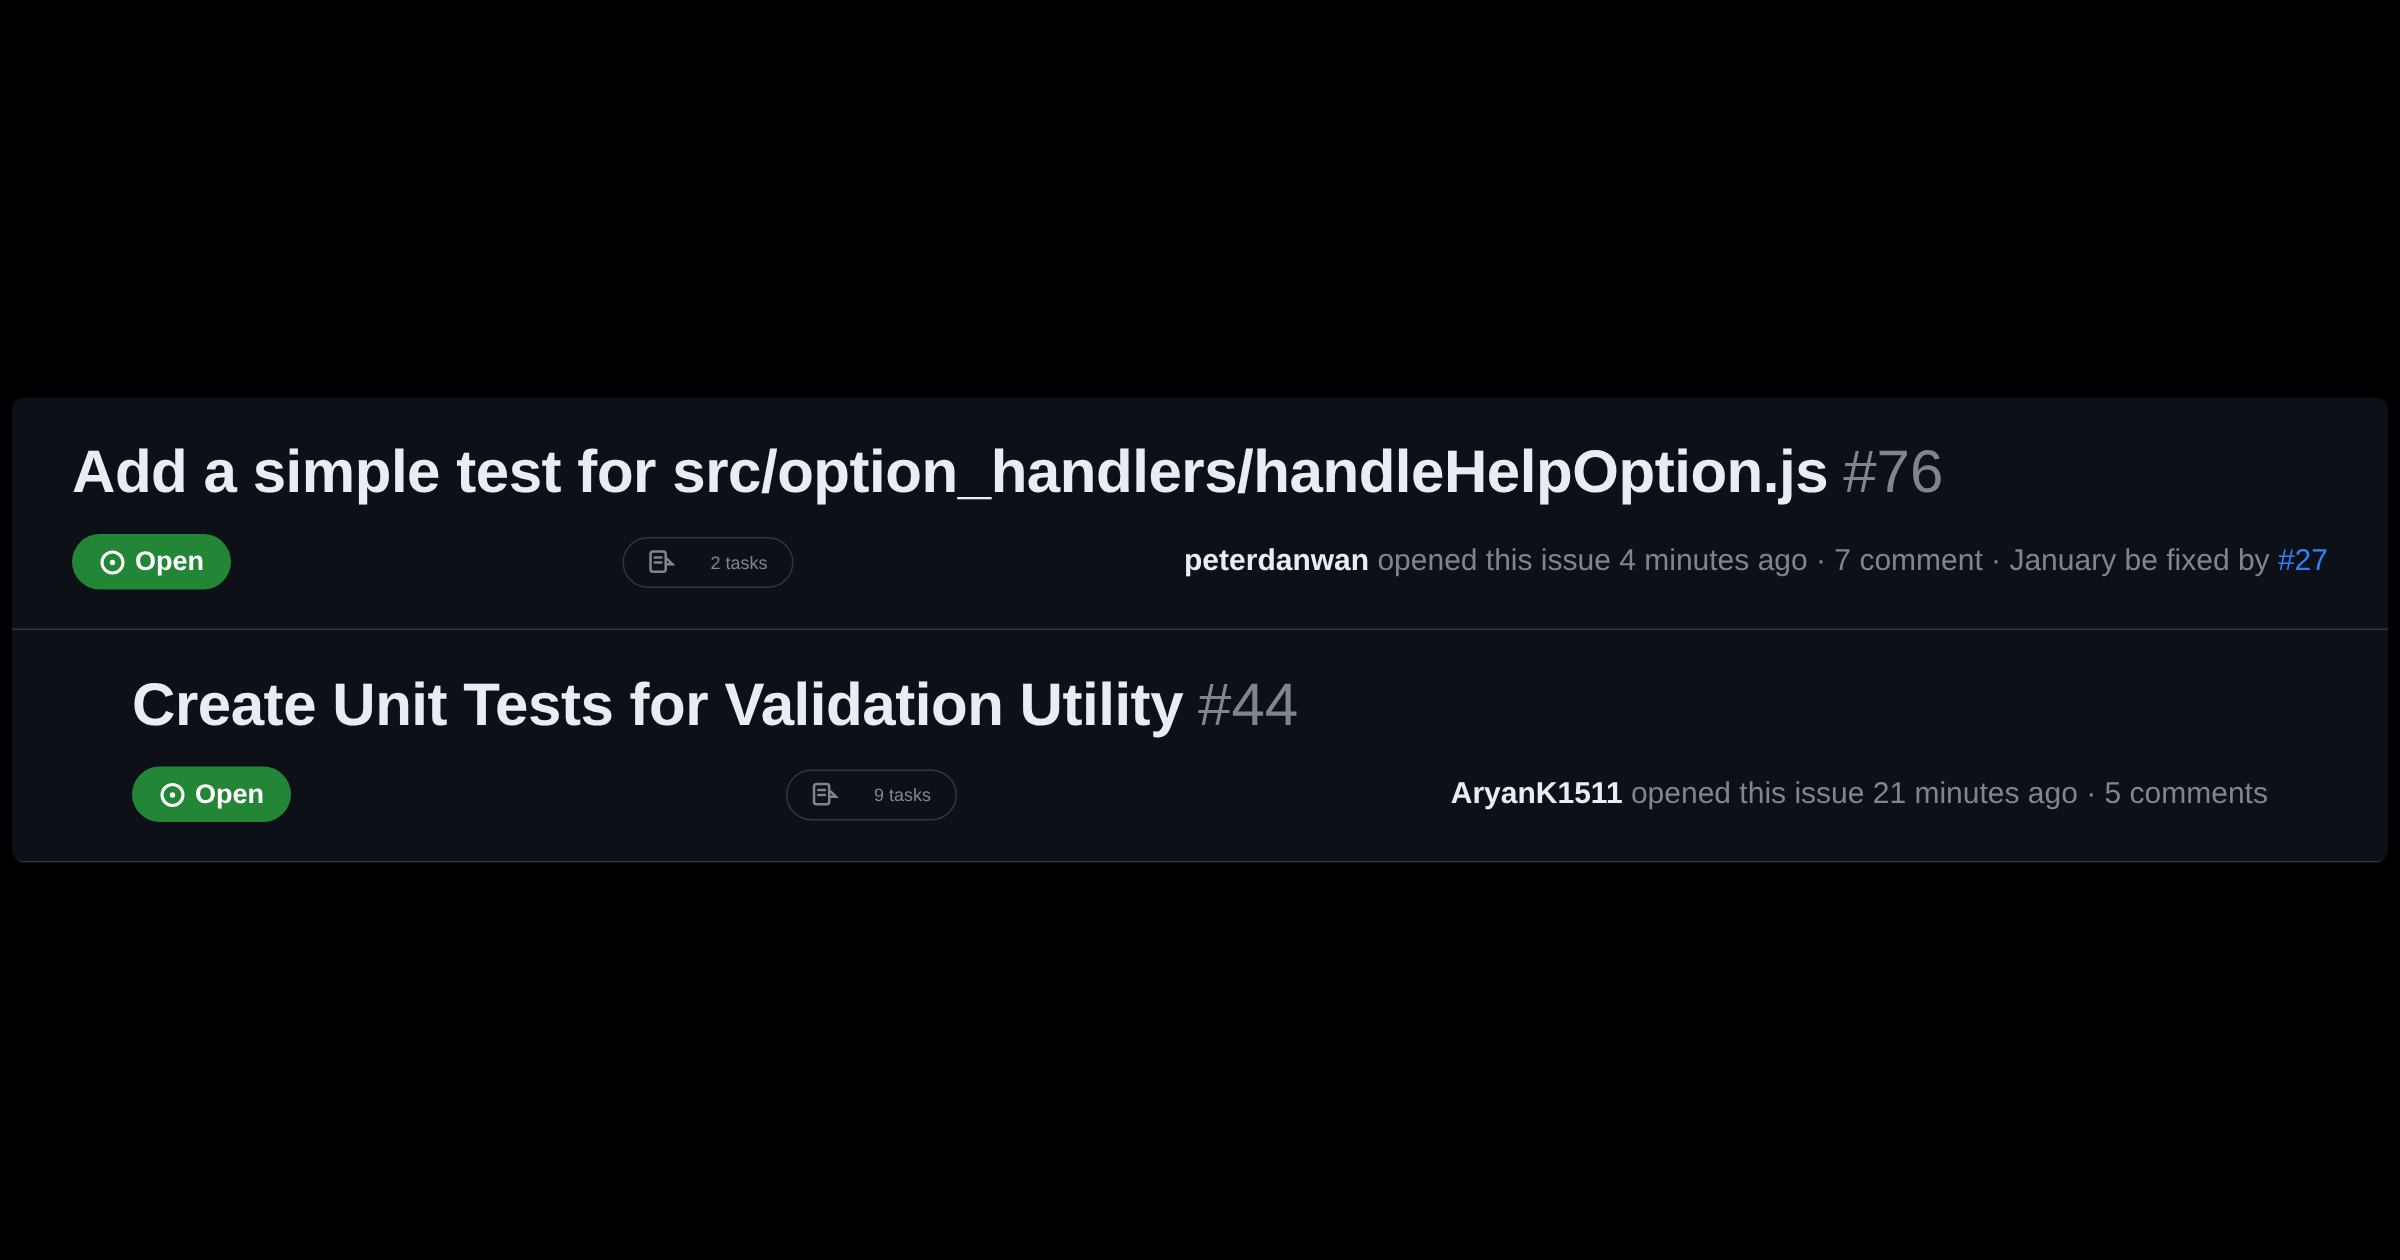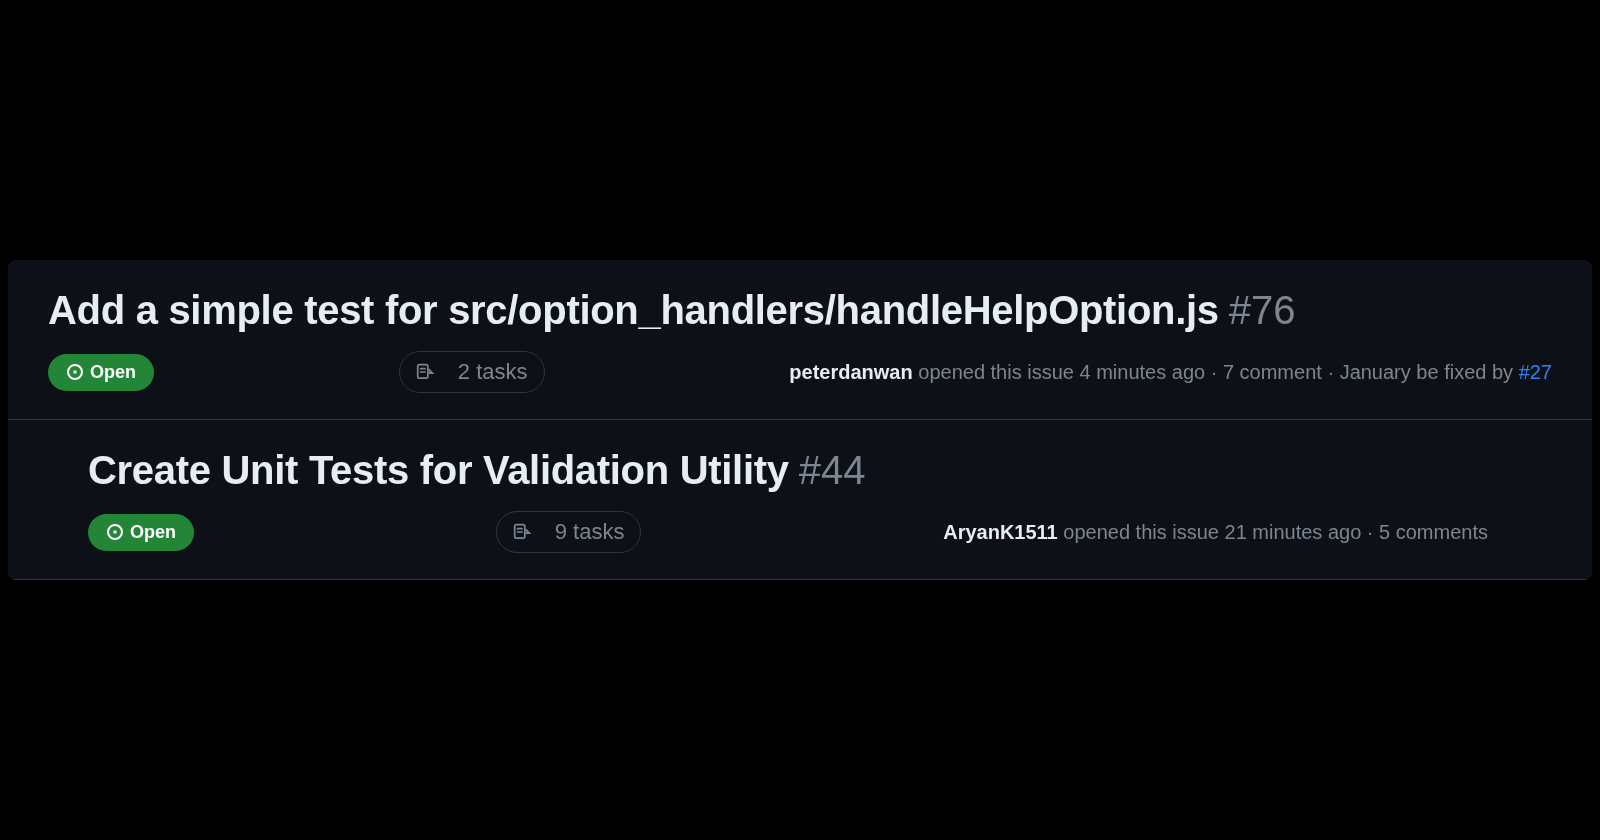--- a/index.html
+++ b/index.html
@@ -17,21 +17,21 @@
     background: #0d1117;
     border-radius: 8px;
     overflow: hidden;
   }
   .issue {
     padding: 28px 40px 26px 40px;
     border-bottom: 1px solid #30363d;
   }
   .issue.inner {
     padding-left: 80px;
-    padding-right: 104px;
+    padding-right: 80px;
   }
   .issue:last-child .meta-row { border-bottom: none; }
   .title-row {
     display: flex;
     align-items: baseline;
     flex-wrap: wrap;
     gap: 10px;
     margin-bottom: 18px;
   }
   .issue-title {
@@ -65,21 +65,21 @@
     padding: 8px 18px;
     border-radius: 999px;
   }
   .status-pill svg { width: 18px; height: 18px; }
   .tasks-pill {
     display: inline-flex;
     align-items: center;
     gap: 24px;
     border: 1.5px solid #30363d;
     color: #7d8590;
-    font-size: 22px;
+    font-size: 12px;
     padding: 7px 16px;
     border-radius: 999px;
   }
   .tasks-pill svg { width: 18px; height: 18px; }
   .meta-text { color: #7d8590; }
   .meta-text .author { color: #e6edf3; font-weight: 600; }
   .link { color: #2f81f7; text-decoration: none; }
   .dot { color: #7d8590; }
 </style>
 </head>

